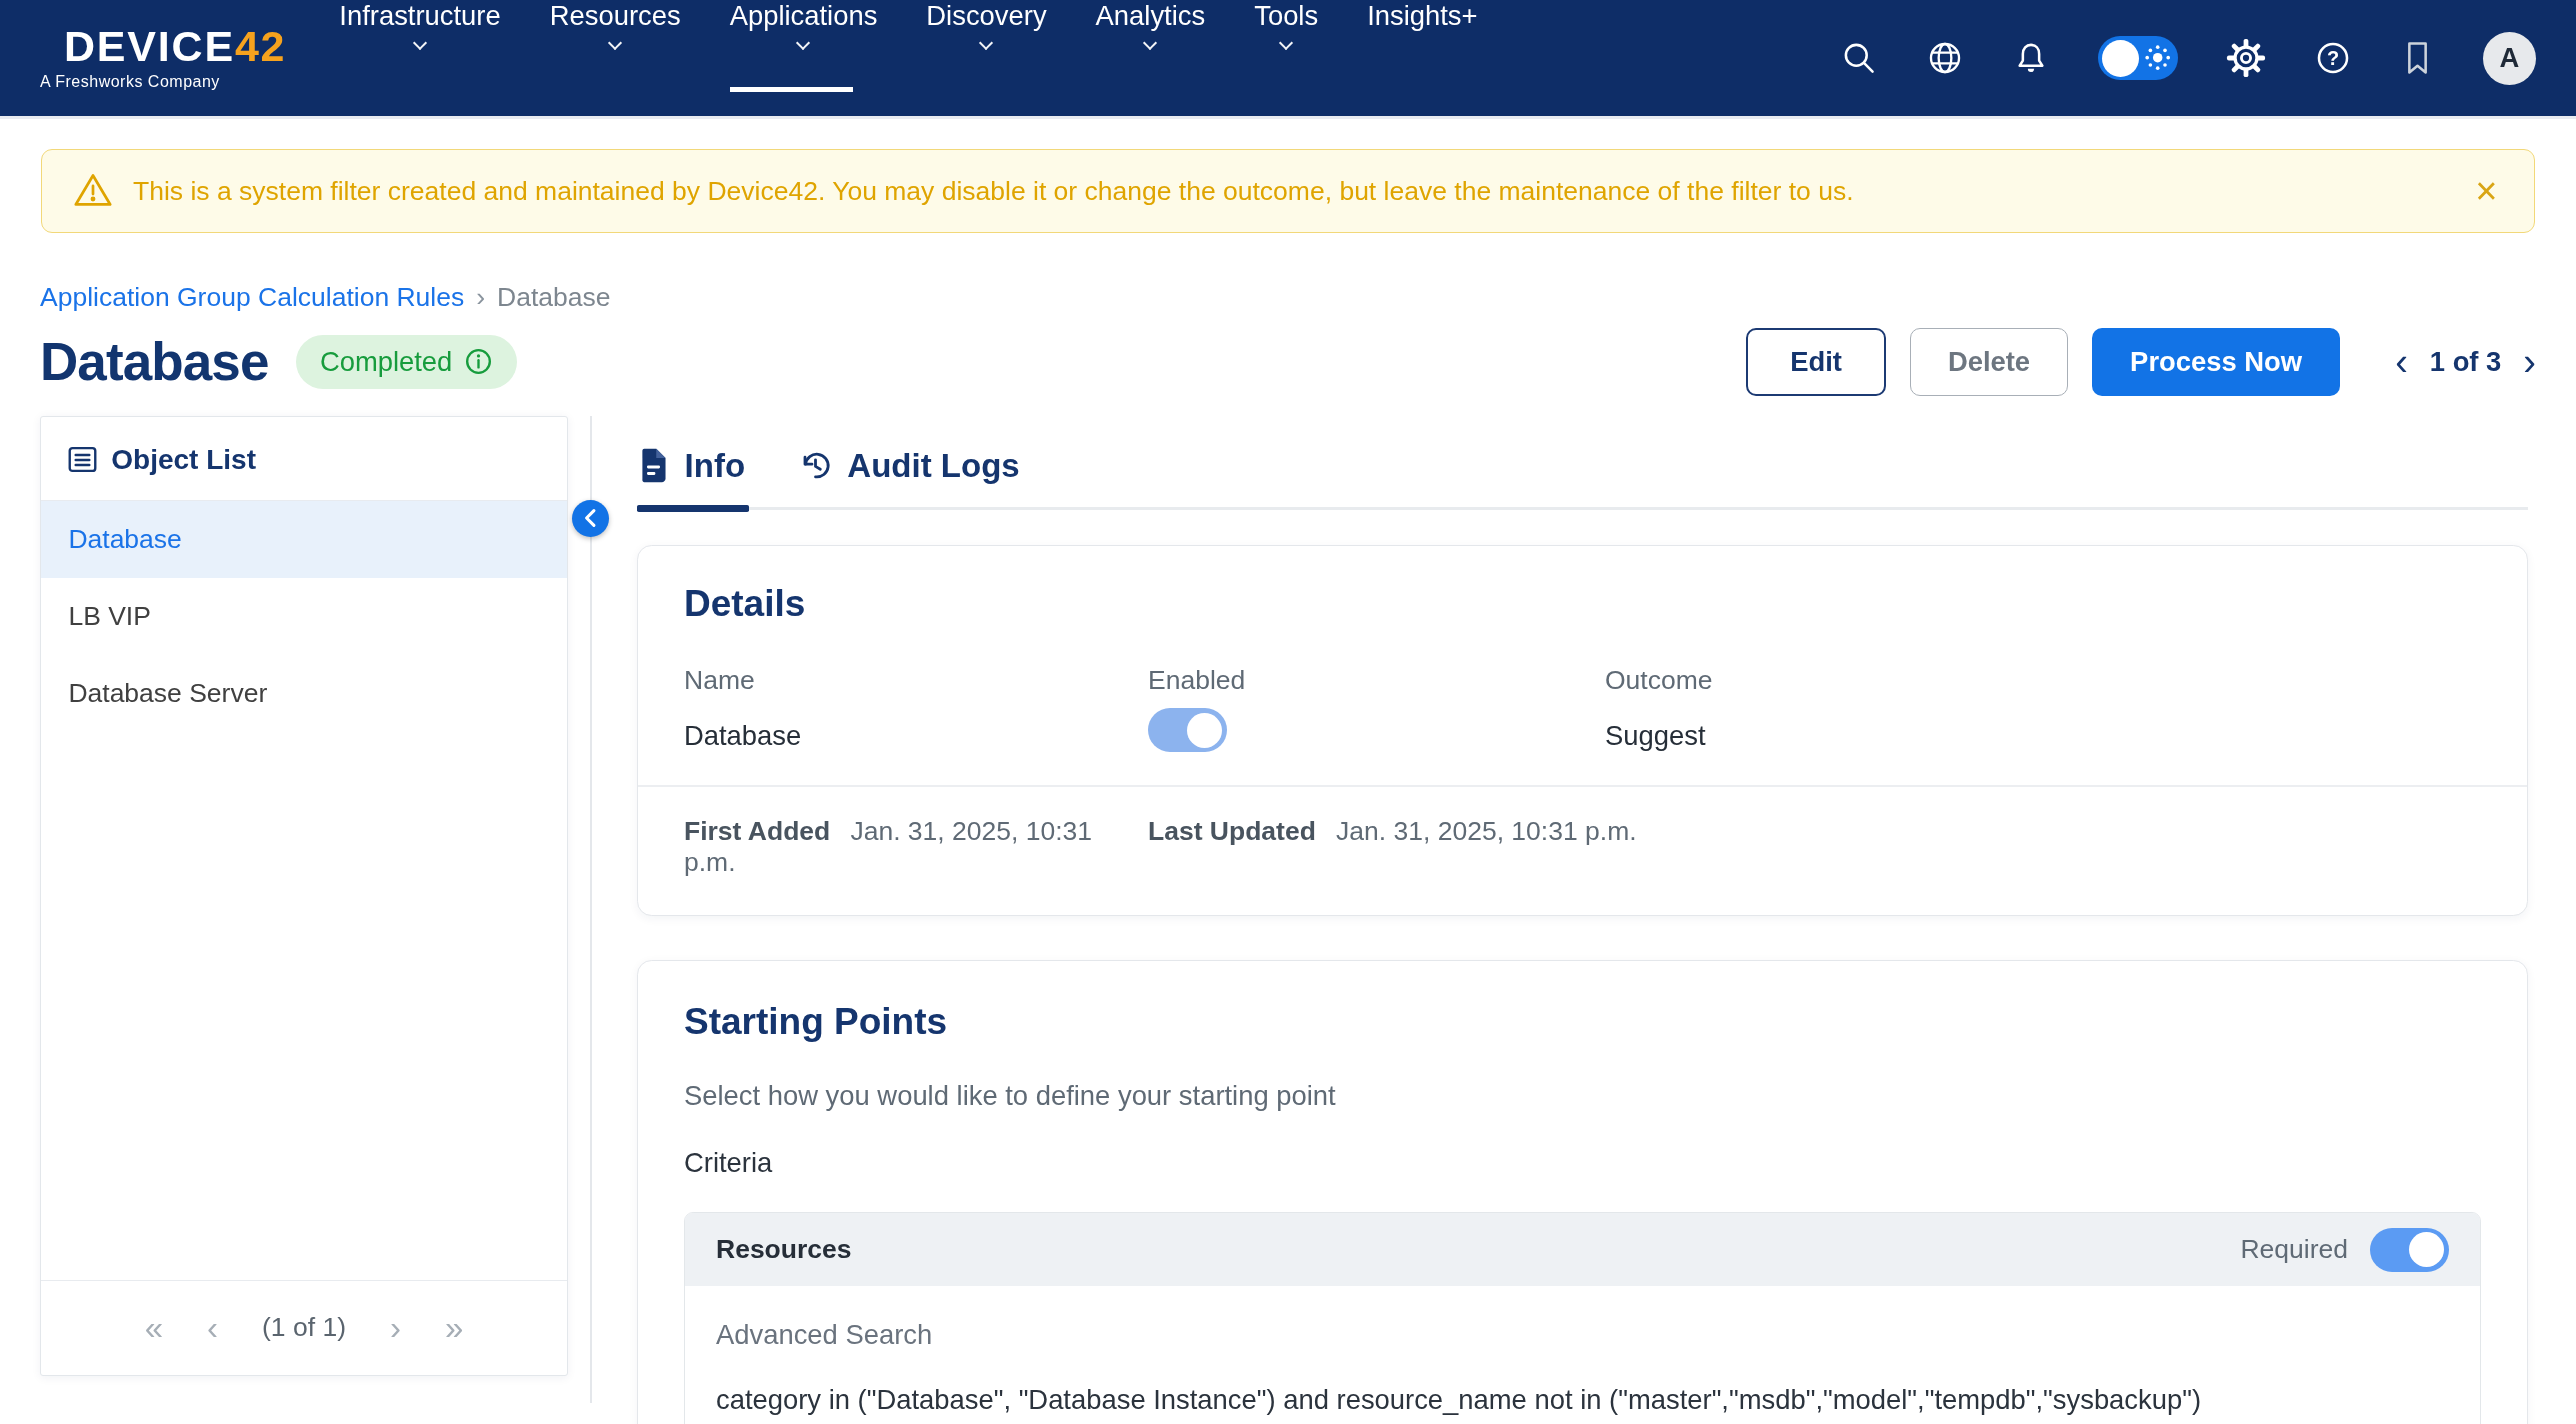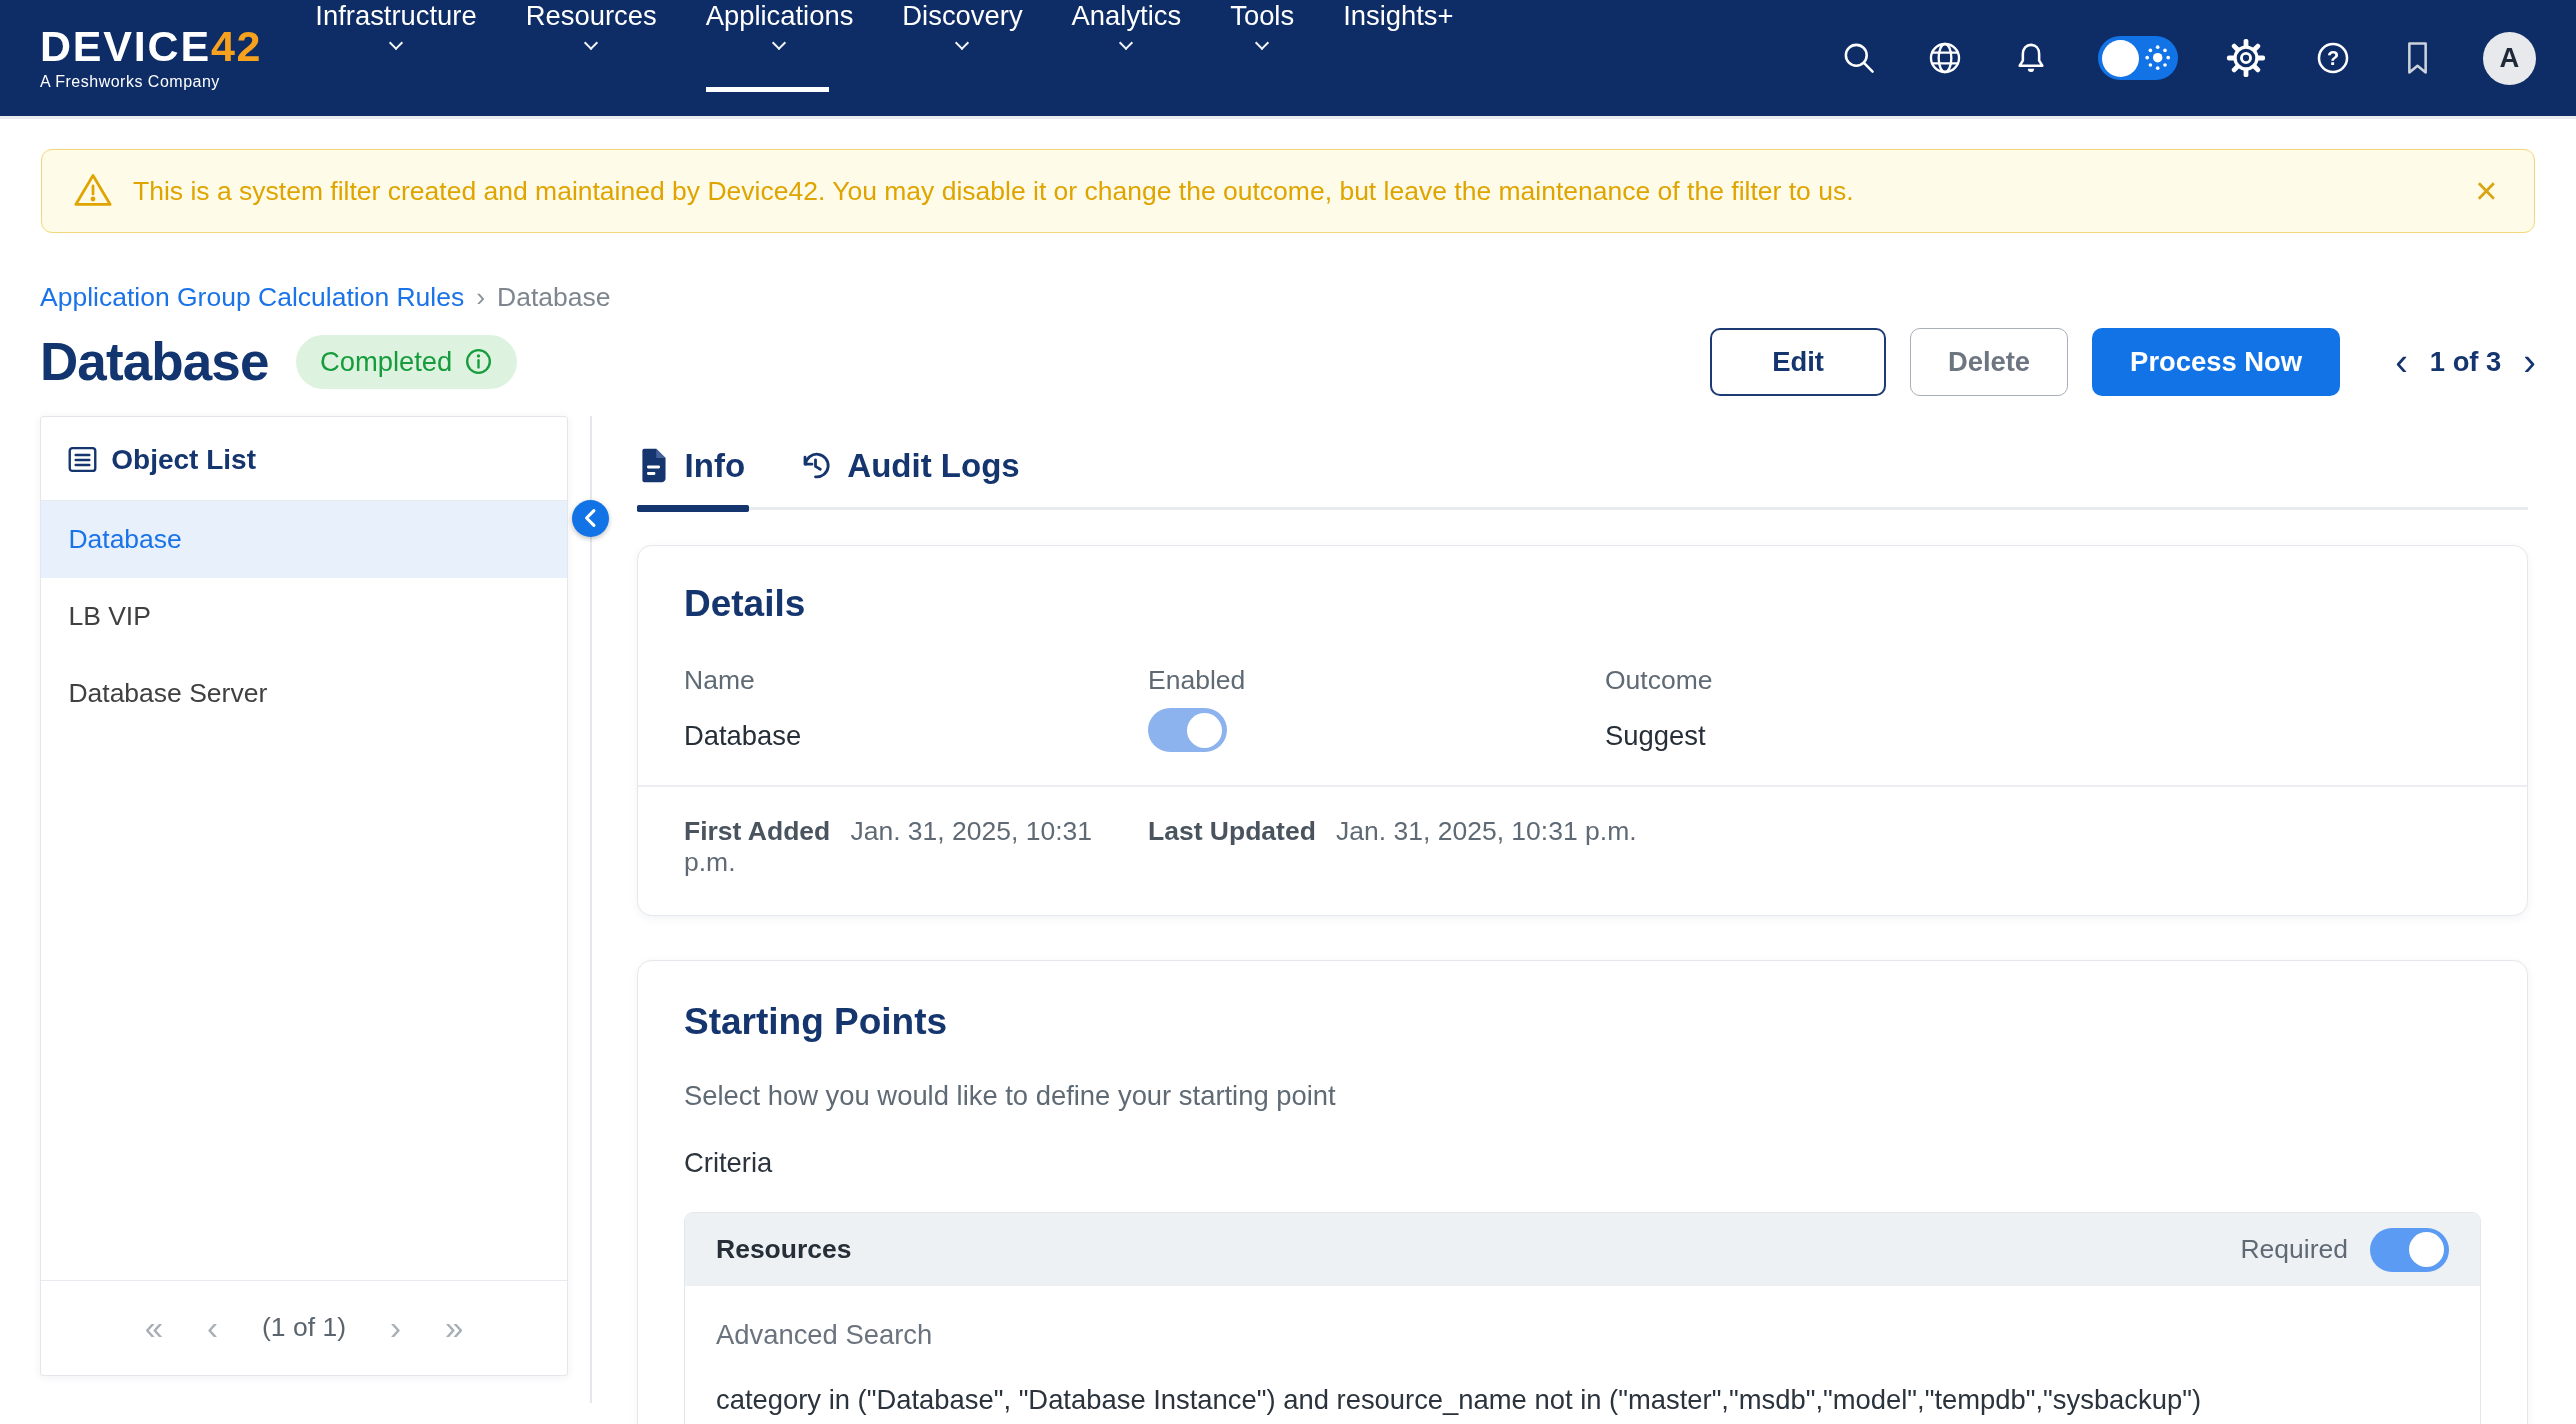--- a/index.html
+++ b/index.html
@@ -3,21 +3,21 @@
 <meta charset="utf-8">
 <style>
   * { margin:0; padding:0; box-sizing:border-box; }
   html,body { width:2576px; height:1424px; overflow:hidden; background:#fff;
     font-family:"Liberation Sans","DejaVu Sans",sans-serif; }
 
   
   .navbar { height:119px; background:#0E2D67; display:flex; align-items:center;
     padding:0 40px; border-bottom:3.7px solid #E8EBF0; }
   .logo { margin-right:53px; flex:0 0 auto; }
-  .logo-word { font-size:43px; font-weight:bold; color:#fff; letter-spacing:1.8px; line-height:1; }
+  .logo-word { font-size:43px; font-weight:bold; color:#fff; letter-spacing:1.8px; line-height:1;margin-left:24px; }
   .logo-42 { color:#F6A21E; }
   .logo-tag { color:#fff; font-size:16px; margin-top:5.5px; letter-spacing:0.5px; }
   .nav-menu { display:flex; gap:49px; align-items:center; height:100%; }
   .nav-item { color:#fff; font-size:27.4px; display:flex; align-items:center; gap:11px;
     position:relative; height:100%; cursor:pointer; white-space:nowrap;flex-direction:column; }
   .chev { display:inline-block; width:10px; height:10px; border-right:2.7px solid currentColor;
     border-bottom:2.7px solid currentColor; transform:rotate(45deg); margin-top:-5.5px; opacity:.95; }
   .nav-item.active::after { content:""; position:absolute; left:0; bottom:24px; height:4.6px;
     background:#fff; width:calc(100% - 24px); }
   .nav-right { margin-left:auto; display:flex; align-items:center; gap:48px; }
@@ -39,21 +39,21 @@
   .breadcrumb { margin:49px 40px 0; font-size:26.5px; display:flex; gap:12px; align-items:center; }
   .bc-link { color:#1A73E8; cursor:pointer; text-decoration:none; }
   .bc-sep { color:#8A949E; } .bc-cur { color:#7D868F; }
   .header-row { display:flex; align-items:center; margin:14.6px 40px 0; }
   .page-title { font-size:53px; font-weight:bold; color:#12356F; letter-spacing:-0.9px; }
   .status-badge { margin-left:27.4px; background:#DDF3DF; color:#179C3D; font-size:27.4px;
     padding:11px 24px; border-radius:913px; display:flex; align-items:center; gap:12px; }
   .header-actions { margin-left:auto; display:flex; align-items:center; gap:24px; }
   .btn { height:68px; border-radius:10px; font-size:27.4px; display:flex; align-items:center;
     justify-content:center; background:#fff; cursor:pointer; font-weight:bold; }
-  .btn-edit { border:2.3px solid #1C3A73; color:#15356E; padding:0 60px;text-align:right; }
+  .btn-edit { border:2.3px solid #1C3A73; color:#15356E; padding:0 42px;text-align:right; }
   .btn-delete { border:1.8px solid #A8AFB7; color:#6D7680; padding:0 37px; }
   .btn-process { background:#1273E6; color:#fff; border:none; padding:0 38px; }
   .header-pager { display:flex; align-items:center; gap:22px; margin-left:31px; color:#15356E; }
   .pager-chev { font-size:38px; line-height:1; cursor:pointer; }
   .pager-text { font-size:27.4px; font-weight:bold; }
 
   
   .content { display:flex; margin-top:20px; position:relative; padding-left:40px; align-items:flex-start; }
   .v-divider { position:absolute; left:590px; top:0; width:1.8px; height:987px; background:#E4E7EB; }
   .collapse-btn { position:absolute; left:572px; top:84px; width:37px; height:37px; border-radius:50%;

